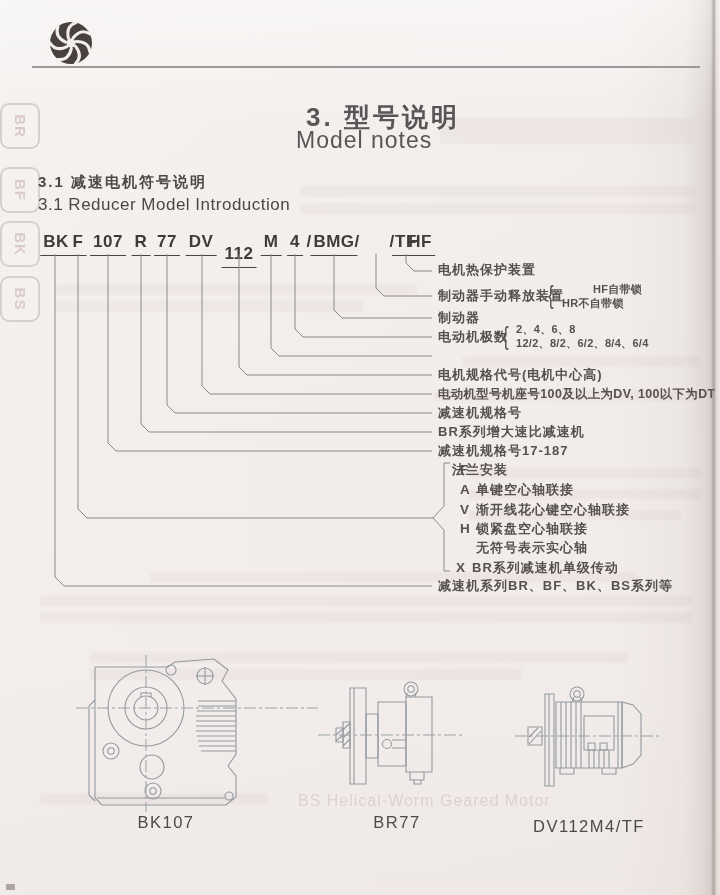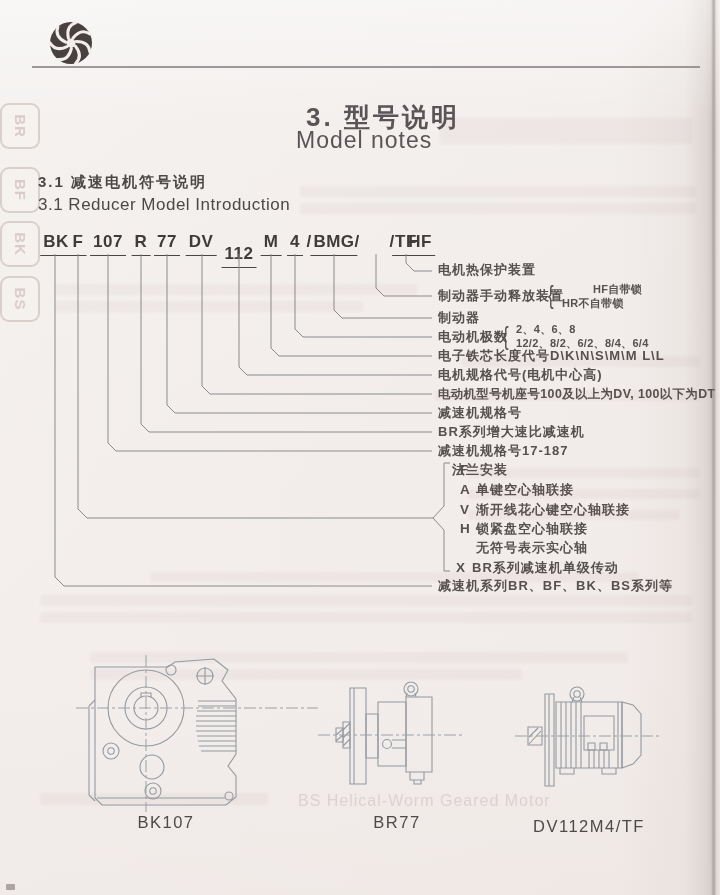--- a/index.html
+++ b/index.html
@@ -207,21 +207,20 @@
   <div class="leg small" style="left:593px;top:283px;">HF自带锁</div>
   <div class="leg small" style="left:562px;top:297px;">HR不自带锁</div>
 
   <div class="leg" style="left:438px;top:310px;">制动器</div>
 
   <div class="leg" style="left:438px;top:329px;">电动机极数</div>
   <div class="brace" style="left:503px;top:321px;font-size:26px;">{</div>
   <div class="leg small" style="left:516px;top:323px;">2、4、6、8</div>
   <div class="leg small" style="left:516px;top:337px;">12/2、8/2、6/2、8/4、6/4</div>
 
-  <div class="leg" style="left:438px;top:348px;">电子铁芯长度代号D\K\N\S\M\M L\L</div>
   <div class="leg" style="left:438px;top:367px;">电机规格代号(电机中心高)</div>
   <div class="leg longer" style="left:438px;top:386px;">电动机型号机座号100及以上为DV, 100以下为DT</div>
   <div class="leg" style="left:438px;top:405px;">减速机规格号</div>
   <div class="leg" style="left:438px;top:424px;">BR系列增大速比减速机</div>
   <div class="leg" style="left:438px;top:443px;text-align:right;">减速机规格号17-187</div>
 
   <div class="gcode" style="left:460px;top:462px;">F</div>
   <div class="leg" style="left:452px;top:462px;">法兰安装</div>
   <div class="gcode" style="left:460px;top:482px;">A</div>
   <div class="leg" style="left:476px;top:482px;">单键空心轴联接</div>

